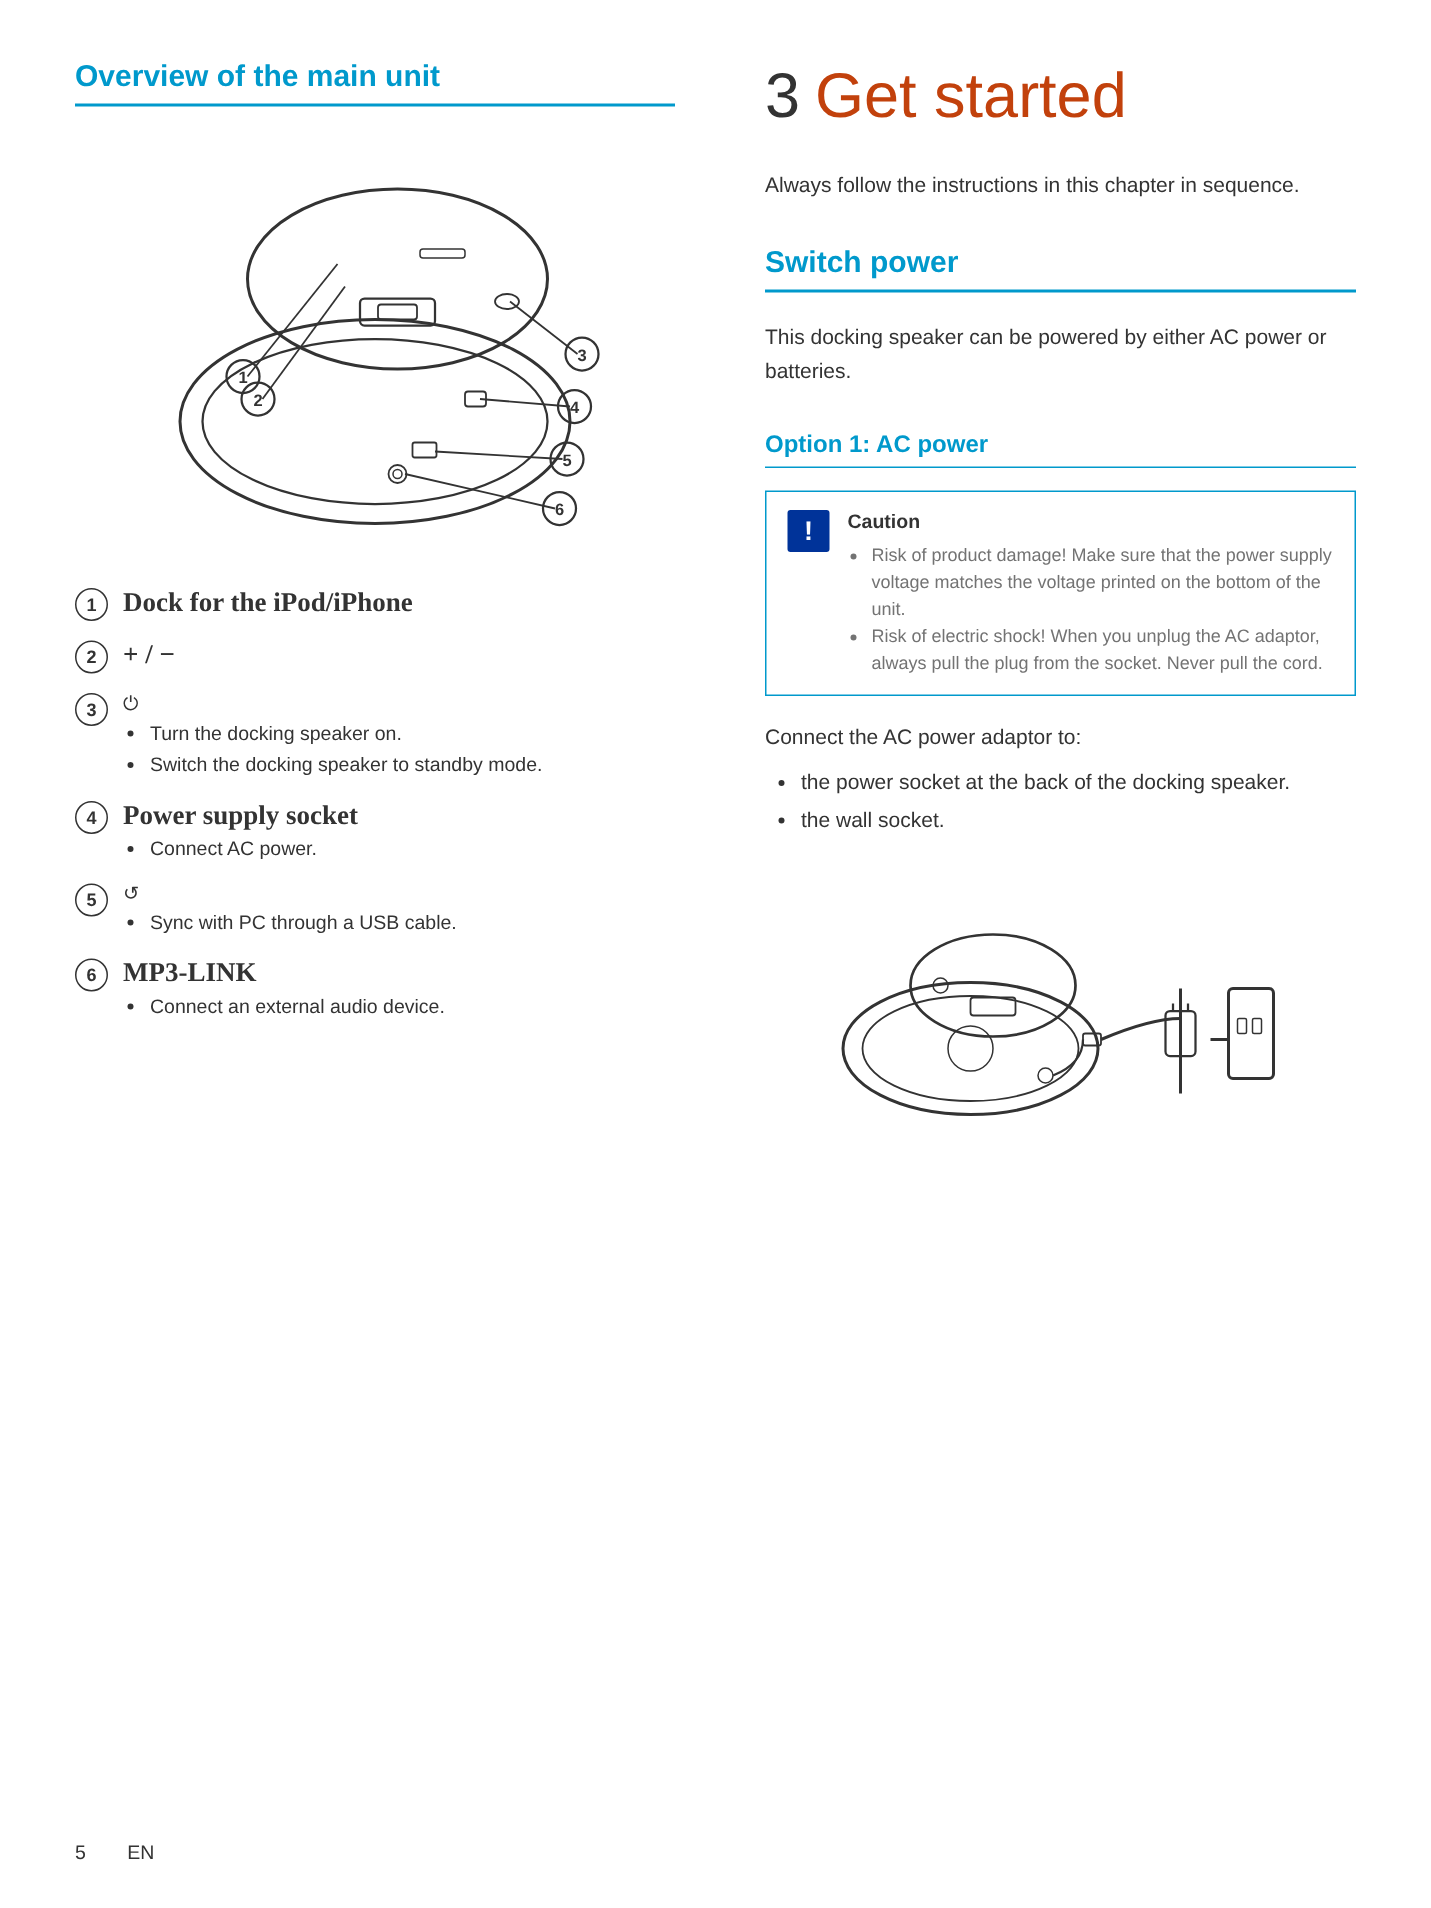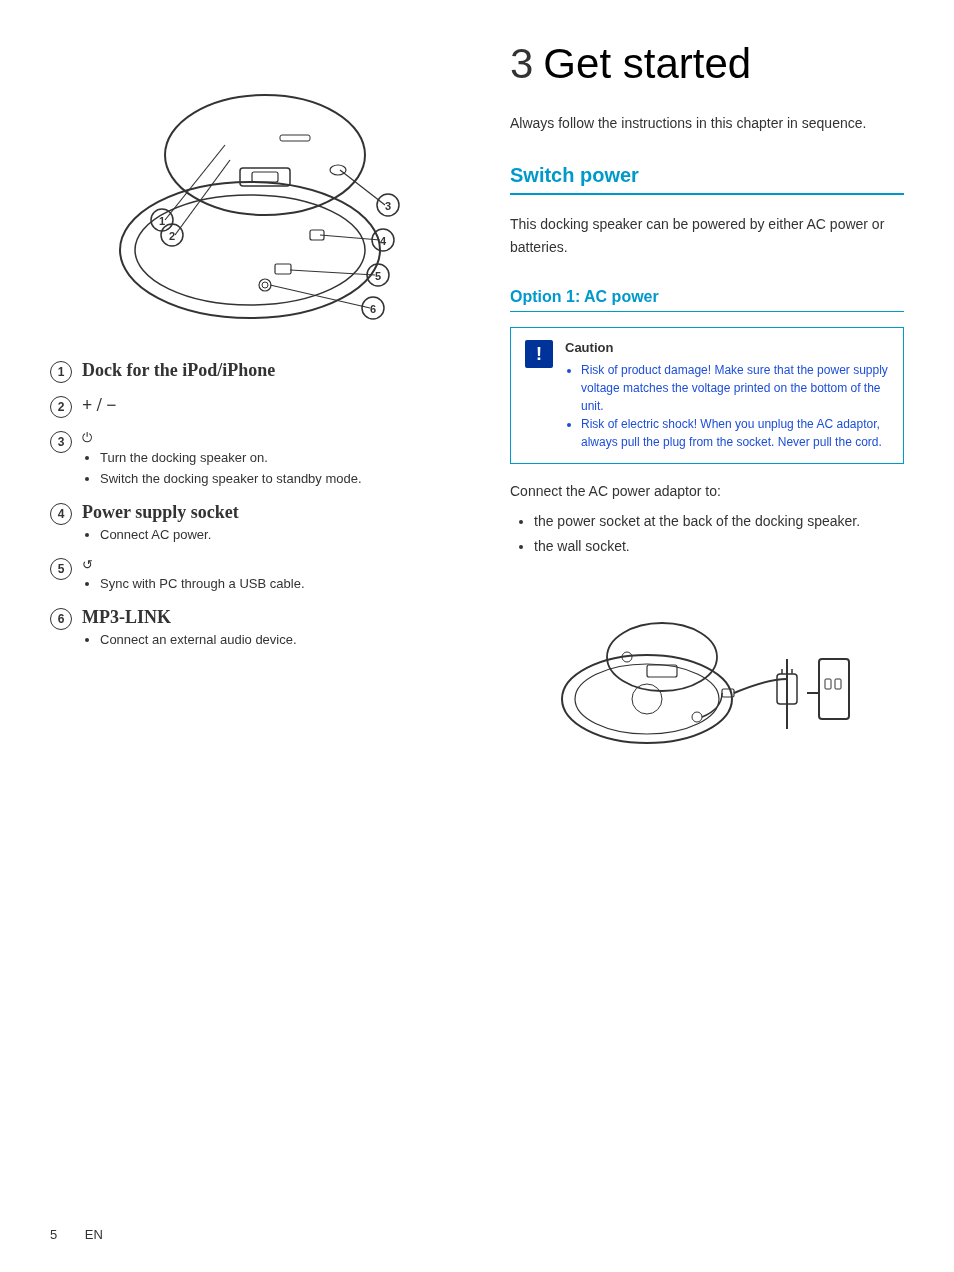--- a/index.html
+++ b/index.html
@@ -39,21 +39,21 @@
       font-size: 20px;
       font-weight: bold;
       border-bottom: 2px solid #0099cc;
       padding-bottom: 6px;
       margin-bottom: 18px;
     }
 
     .chapter-heading {
       font-size: 42px;
       font-weight: 300;
-      color: #000000;
+      color: #c2410c;
       margin-bottom: 20px;
       line-height: 1.1;
     }
 
     .chapter-number {
       font-size: 42px;
       font-weight: 300;
       margin-right: 10px;
     }
 
@@ -165,21 +165,21 @@
       font-weight: bold;
       font-size: 13px;
       margin-bottom: 6px;
     }
 
     .caution-list {
       list-style: disc;
       padding-left: 16px;
       font-size: 12px;
       line-height: 1.5;
-      color: #1d4ed8;
+      color: #737373;
     }
 
     
     .connect-text {
       font-size: 14px;
       margin-bottom: 6px;
       line-height: 1.6;
     }
 
     .connect-bullets {
@@ -203,20 +203,21 @@
       display: block;
     }
   </style>
 </head>
 <body>
 
 <div class="page">
 
   <div class="left-col">
 
+    <div class="section-title">Overview of the main unit</div>
 
     <div class="diagram-area">
       <svg width="340" height="270" viewBox="0 0 340 270">
 
         <ellipse cx="170" cy="190" rx="130" ry="68" fill="none" stroke="#333" stroke-width="2"></ellipse>
         <ellipse cx="170" cy="190" rx="115" ry="55" fill="none" stroke="#333" stroke-width="1.5"></ellipse>
 
         <ellipse cx="185" cy="95" rx="100" ry="60" fill="none" stroke="#333" stroke-width="2"></ellipse>
 
         <rect x="160" y="108" width="50" height="18" rx="3" fill="none" stroke="#333" stroke-width="1.5"></rect>

